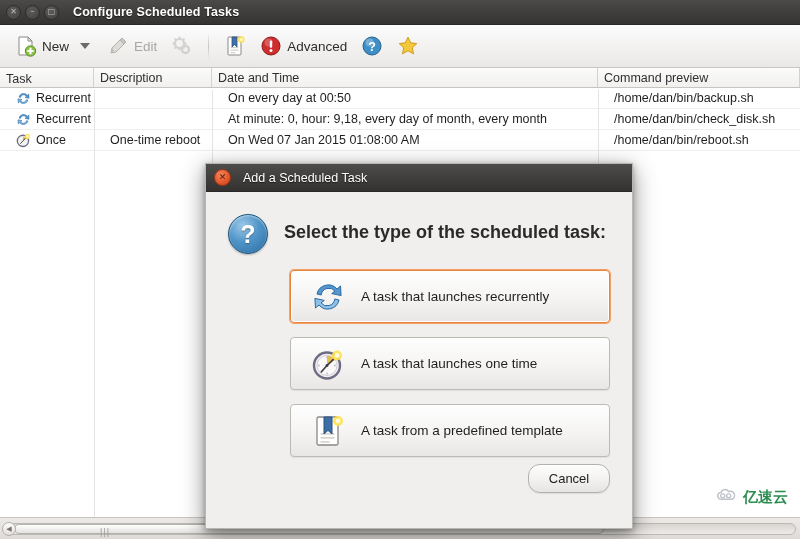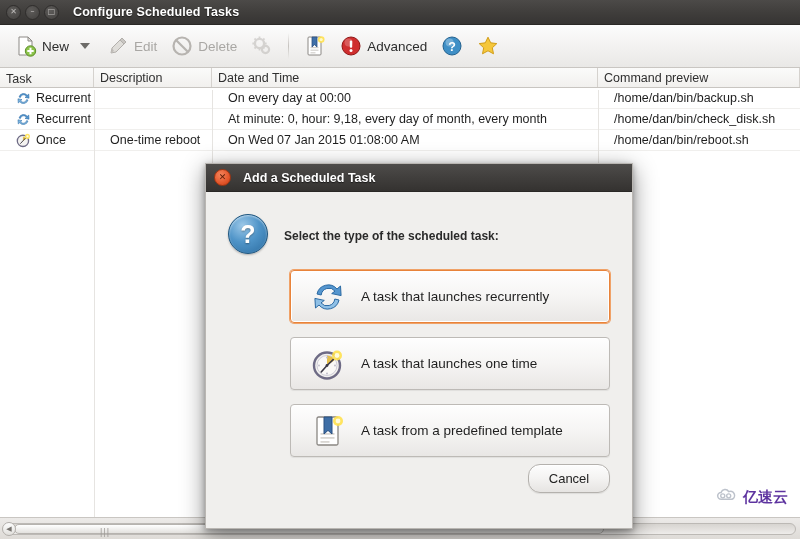--- a/index.html
+++ b/index.html
@@ -149,39 +149,39 @@
   }
   .dlg-close {
     width: 17px; height: 17px; border-radius: 50%;
     background: radial-gradient(circle at 38% 32%, #f4855c, #e2552a 62%, #bf3c15 100%);
     border: 1px solid #a33511;
     display: flex; align-items: center; justify-content: center;
     color: #5a1b06; font-size: 9px; font-weight: bold; line-height: 1;
     font-family: "DejaVu Sans", sans-serif;
   }
   .dlg-title .t {
-    color: #ffffff; font-size: 12.5px; font-weight: bold; margin-left: 12px;
+    color: #ffffff; font-size: 12.5px; font-weight: normal; margin-left: 12px;
     text-shadow: 0 1px 1px rgba(0,0,0,.6);
   }
   .dlg-body { position: relative; height: 337px; padding: 18px 22px 0 22px; }
 
   .prompt-row { display: flex; align-items: flex-start; gap: 16px; }
   .q-icon {
     width: 40px; height: 40px; border-radius: 50%; flex: 0 0 40px;
     background: radial-gradient(circle at 36% 28%, #9cc8e8 0%, #4f94c8 45%, #2b6ca0 100%);
     border: 1px solid #1f567f;
     box-shadow: inset 0 1px 2px rgba(255,255,255,.6), 0 1px 2px rgba(0,0,0,.25);
     display: flex; align-items: center; justify-content: center;
     color: #ffffff; font-size: 25px; font-weight: bold; line-height: 1;
     font-family: "Liberation Sans", sans-serif;
     text-shadow: 0 1px 2px rgba(0,0,0,.35);
     margin-top: 4px;
   }
   .prompt-text {
-    font-size: 12px; font-weight: bold; color: #2a2a2a; margin-top: 19px;
+    font-size: 18px; font-weight: bold; color: #2a2a2a; margin-top: 12px;
   }
 
   .opts { margin: 16px 0 0 62px; width: 320px; }
   .opt {
     position: relative; display: flex; align-items: center;
     height: 53px; margin-bottom: 14px; padding-left: 20px; gap: 16px;
     border-radius: 4px;
     background: linear-gradient(to bottom, #fefefe 0%, #f6f5f4 48%, #e9e7e5 100%);
     border: 1px solid #bdbab6;
     box-shadow: inset 0 1px 0 #ffffff, 0 1px 1px rgba(0,0,0,.07);
@@ -203,21 +203,21 @@
     border: 1px solid #b4b1ad;
     box-shadow: inset 0 1px 0 #ffffff, 0 1px 1px rgba(0,0,0,.08);
     display: flex; align-items: center; justify-content: center;
     font-size: 13px; color: #222; cursor: default;
   }
 
   
   .watermark {
     position: absolute; right: 12px; top: 487px;
     display: flex; align-items: center; gap: 5px;
-    color: #4c1d95; font-size: 15px; font-weight: bold;
+    color: #15803d; font-size: 15px; font-weight: bold;
     font-family: "DejaVu Sans", sans-serif;
     opacity: .9;
   }
 </style>
 </head>
 <body>
 
 <div id="app">
 
   <div class="titlebar">
@@ -249,29 +249,20 @@
       <span class="ico">
         <svg width="22" height="22" viewBox="0 0 22 22">
           <path d="M15 3 l4 4 l-10 10 l-5 1 l1 -5 z" fill="#dfddd9" stroke="#b2afab" stroke-width="1"></path>
           <path d="M15 3 l4 4 l-2 2 l-4 -4 z" fill="#c9c6c2" stroke="#b2afab" stroke-width="1"></path>
           <path d="M4 18 l1 -5 l2 3 z" fill="#bfbcb8"></path>
         </svg>
       </span>
       <span class="lbl">Edit</span>
     </div>
 
-    <div class="tbtn disabled">
-      <span class="ico">
-        <svg width="22" height="22" viewBox="0 0 22 22">
-          <circle cx="11" cy="11" r="8.5" fill="none" stroke="#b7b4b0" stroke-width="2.2"></circle>
-          <path d="M5.2 5.2 L16.8 16.8" stroke="#b7b4b0" stroke-width="2.2"></path>
-        </svg>
-      </span>
-      <span class="lbl">Delete</span>
-    </div>
 
     <div class="tbtn disabled">
       <span class="ico">
         <svg width="22" height="22" viewBox="0 0 22 22" opacity=".45">
           <circle cx="8.5" cy="8.5" r="4.6" fill="none" stroke="#b0ada9" stroke-width="2.4"></circle>
           <circle cx="14.5" cy="14.5" r="3.6" fill="none" stroke="#b0ada9" stroke-width="2.2"></circle>
           <path d="M8.5 1.4 v2 M8.5 13.6 v2 M1.4 8.5 h2 M13.6 8.5 h2
                    M3.5 3.5 l1.4 1.4 M12.1 12.1 l1.4 1.4 M13.5 3.5 l-1.4 1.4 M4.9 12.1 l-1.4 1.4" stroke="#b0ada9" stroke-width="1.8"></path>
         </svg>
       </span>
@@ -344,21 +335,21 @@
           <svg width="15" height="15" viewBox="0 0 16 16">
             <path d="M3.2 6.4 A5 5 0 0 1 12 4.6 l1.6 -1.3 l.3 4.4 l-4.3 -.9 l1.5 -1.1
                      A3.4 3.4 0 0 0 4.8 6.8 z" fill="#5596cf" stroke="#2f6ea8" stroke-width=".6"></path>
             <path d="M12.8 9.6 A5 5 0 0 1 4 11.4 l-1.6 1.3 l-.3 -4.4 l4.3 .9 l-1.5 1.1
                      A3.4 3.4 0 0 0 11.2 9.2 z" fill="#7fb6e0" stroke="#2f6ea8" stroke-width=".6"></path>
           </svg>
         </span>
         <span>Recurrent</span>
       </div>
       <div class="c col-desc"></div>
-      <div class="c col-date">On every day at 00:00</div>
+      <div class="c col-date">On every day at 00:50</div>
       <div class="c col-cmd">/home/dan/bin/backup.sh</div>
     </div>
 
     <div class="lrow">
       <div class="c col-task">
         <span class="ico" style="width:15px;height:15px;flex:0 0 15px">
           <svg width="15" height="15" viewBox="0 0 16 16">
             <path d="M3.2 6.4 A5 5 0 0 1 12 4.6 l1.6 -1.3 l.3 4.4 l-4.3 -.9 l1.5 -1.1
                      A3.4 3.4 0 0 0 4.8 6.8 z" fill="#5596cf" stroke="#2f6ea8" stroke-width=".6"></path>
             <path d="M12.8 9.6 A5 5 0 0 1 4 11.4 l-1.6 1.3 l-.3 -4.4 l4.3 .9 l-1.5 1.1

